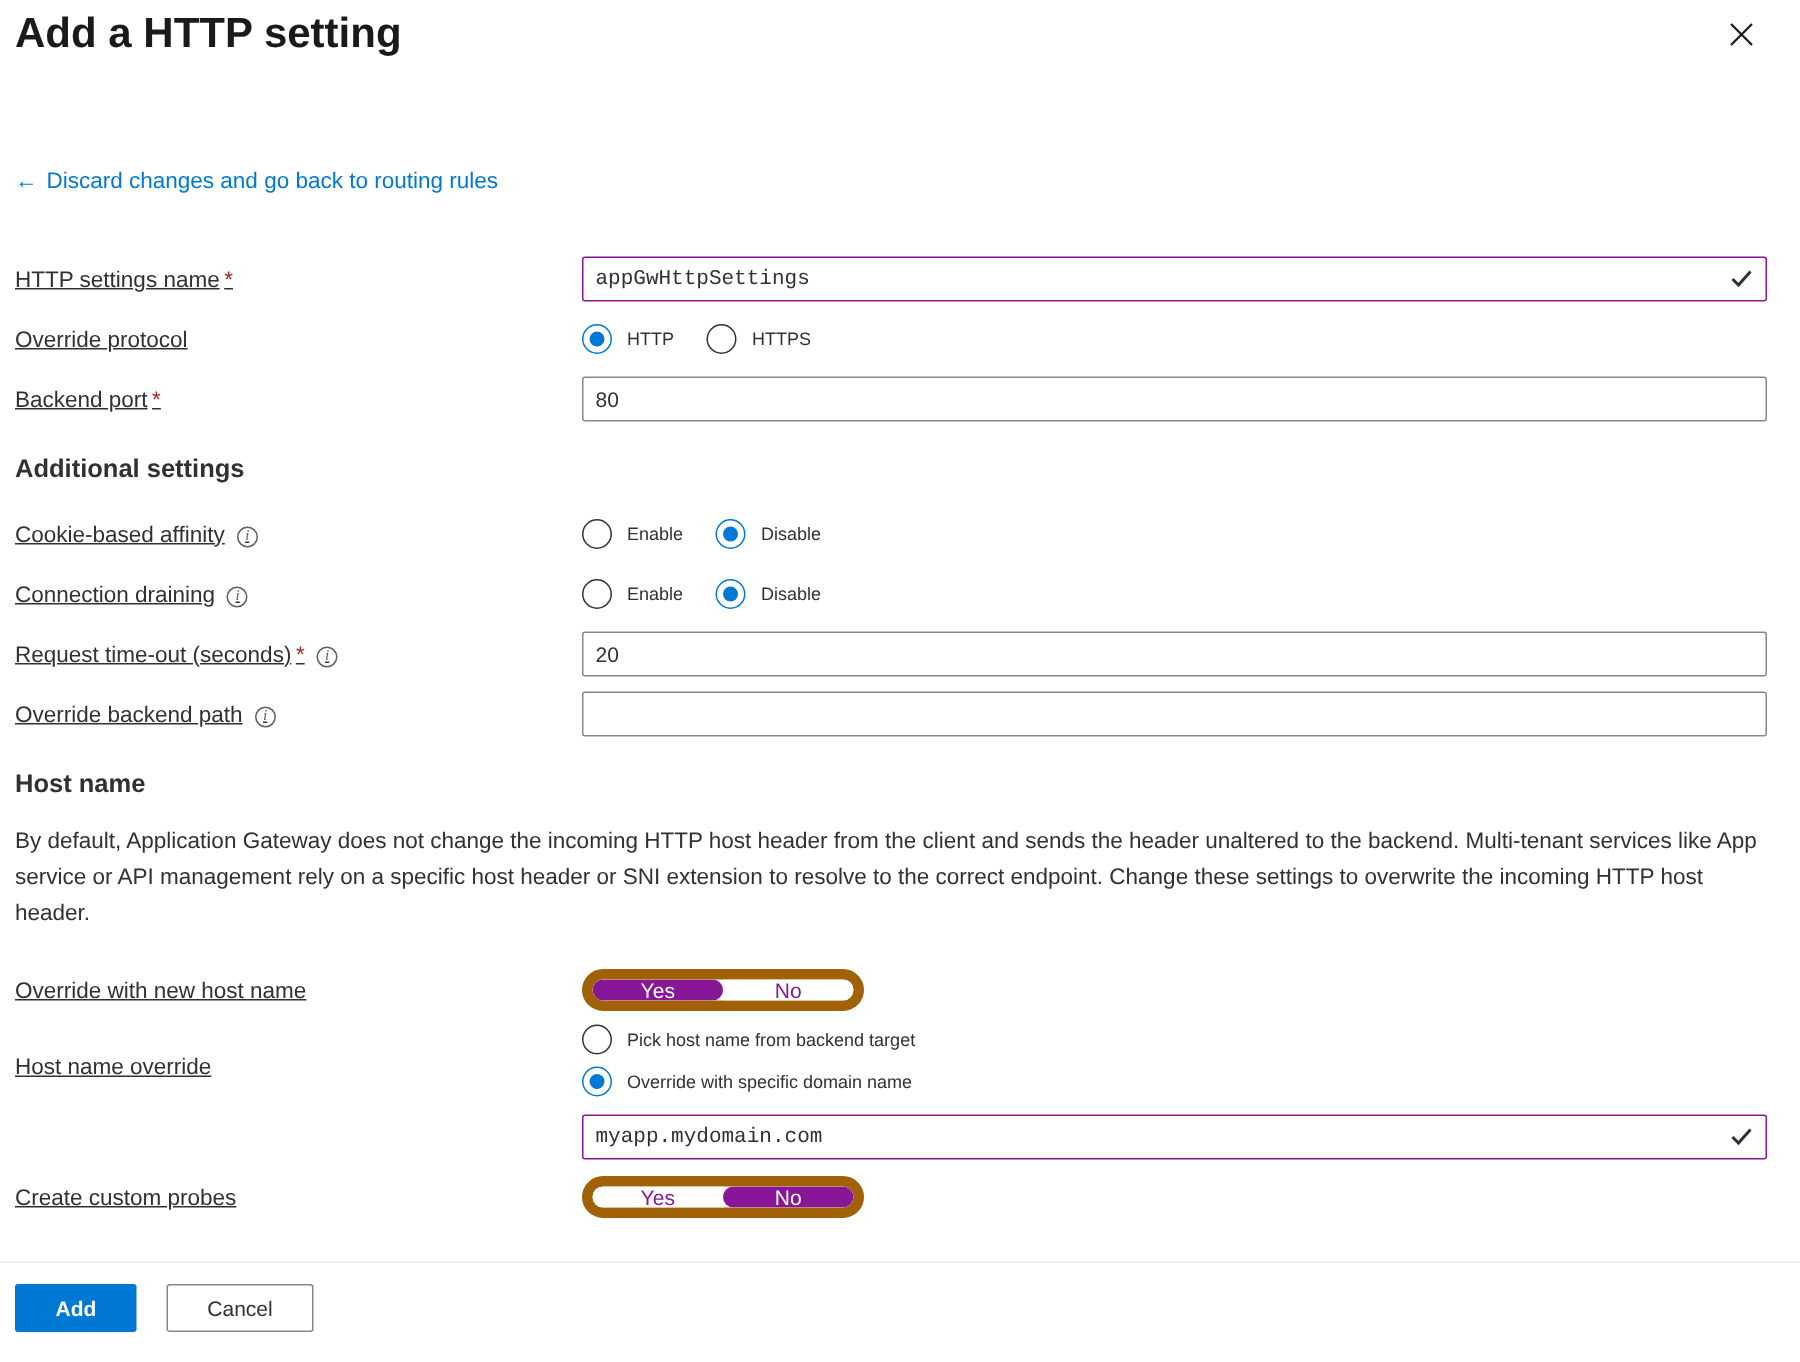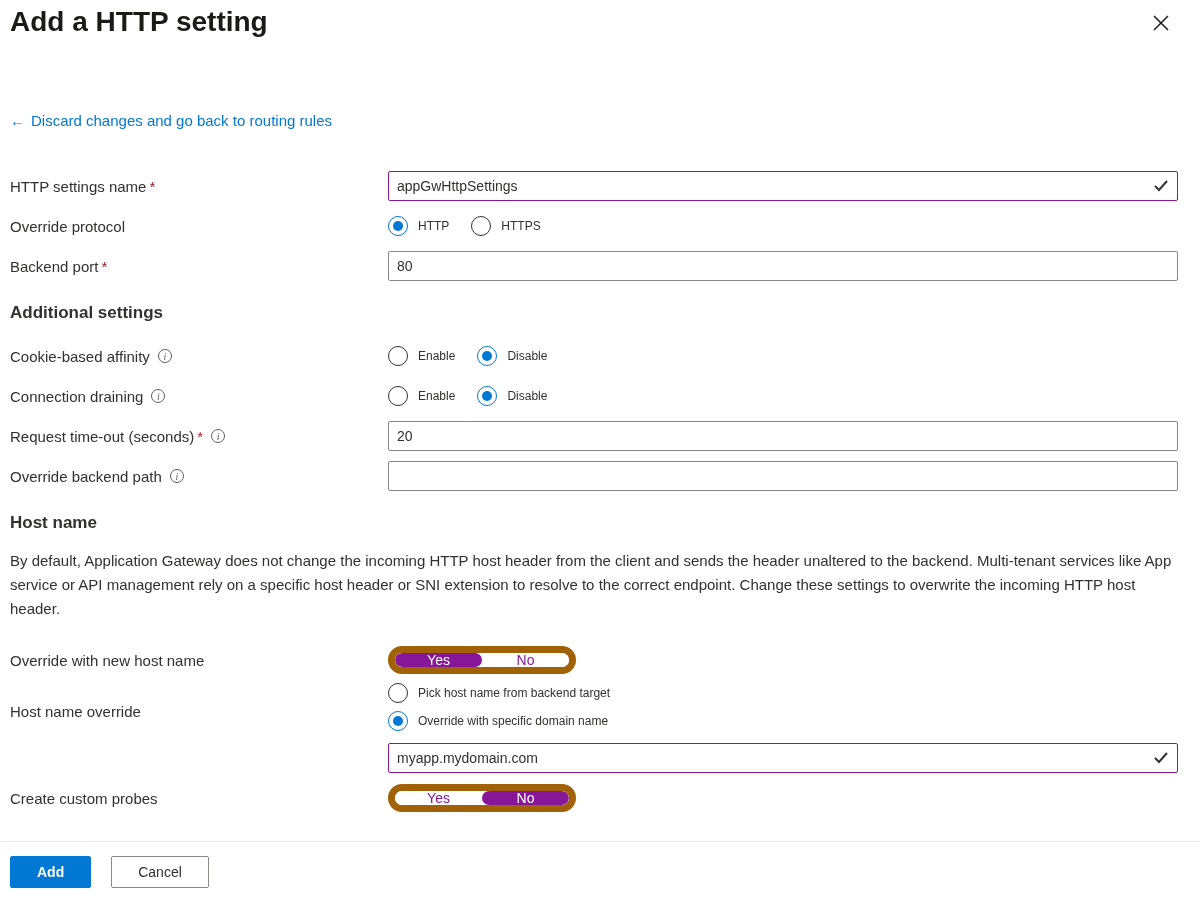--- a/index.html
+++ b/index.html
@@ -22,36 +22,36 @@
   }
   .close-x svg { stroke: #1b1a19; stroke-width: 1.5; }
 
   .discard-link {
     color: #0078d4; font-size: 15px; margin: 74px 0 40px; display: inline-flex; align-items: center;
     cursor: pointer;
   }
   .discard-link .arrow { margin-right: 6px; }
 
   .form-row { display: flex; align-items: center; min-height: 34px; margin-bottom: 4px; }
-  .label-col { width: 378px; flex: 0 0 378px; font-size: 15px; color: #323130; display: flex; align-items: center; }
+  .label-col { width: 378px; flex: 0 0 378px; font-size: 15px; color: #323130; display: flex; align-items: flex-end; text-decoration: underline; }
   .ctrl-col { flex: 1; display: flex; align-items: center; }
   .req { color: #a4262c; margin-left: 3px; }
   .info-icon {
     width: 14px; height: 14px; border: 1px solid #605e5c; border-radius: 50%;
     margin-left: 8px; display: inline-flex; align-items: center; justify-content: center;
     font-size: 10px; color: #605e5c; font-style: italic; font-family: serif;
     cursor: default;
   }
 
   .text-input {
     width: 100%; max-width: 790px; height: 30px; border: 1px solid #8a8886;
     padding: 0 8px; font-size: 14px; color: #323130; outline: none;
     border-radius: 2px;
   }
-  .text-input.valid { border-color: #881798; padding-right: 34px; }
+  .text-input.valid { border-color: #881798; padding-right: 34px; font-family: Liberation Mono, monospace; }
   .input-wrap { position: relative; width: 100%; max-width: 790px; }
   .input-check {
     position: absolute; right: 8px; top: 50%; transform: translateY(-50%);
     width: 18px; height: 18px; display: flex; align-items: center; justify-content: center;
   }
   .input-check svg { stroke: #323130; stroke-width: 2; }
 
   .radio {
     display: inline-flex; align-items: center; cursor: pointer;
     margin-right: 22px; font-size: 12px; color: #323130;

